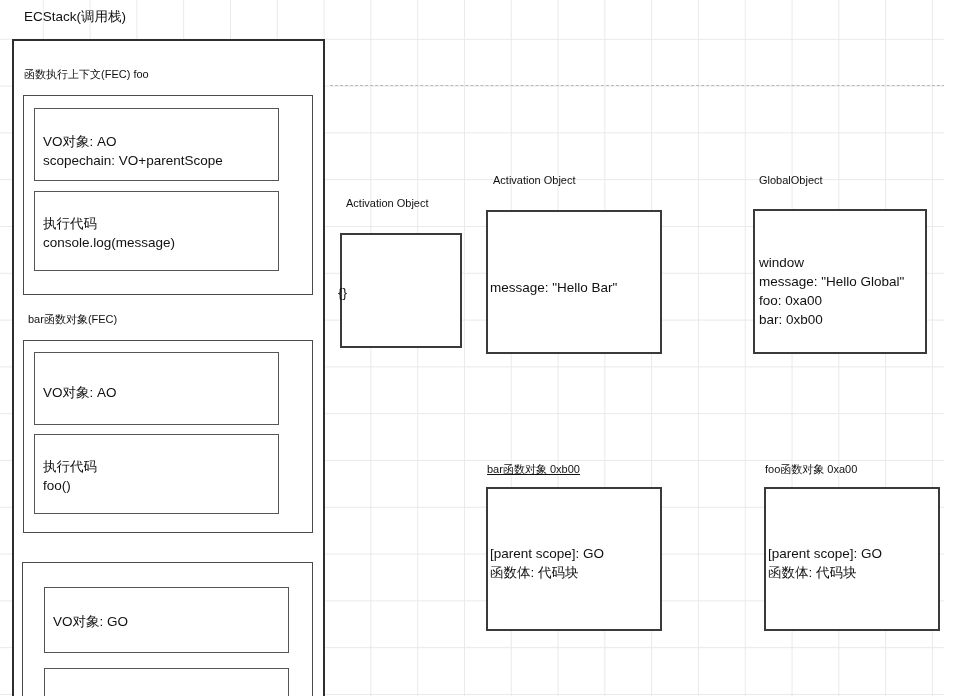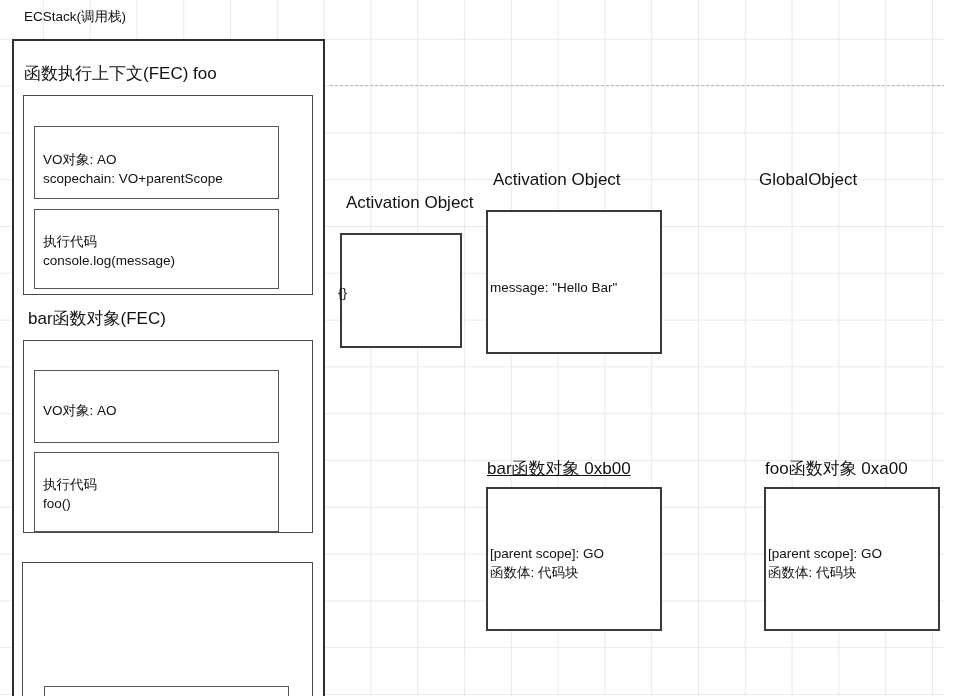--- a/index.html
+++ b/index.html
@@ -32,25 +32,25 @@
     border-top: 1px dashed #b9b9b9;
   }
   
   .box {
     position: absolute;
     background: #ffffff;
     box-sizing: border-box;
   }
   .b-thick { border: 2px solid #3a3a3a; }
   .b-med   { border: 1.6px solid #4a4a4a; }
-  .b-thin  { border: 1.4px solid #555555; margin-top: 18px; }
+  .b-thin  { border: 1.4px solid #555555; }
 
   .lbl {
     position: absolute;
-    font-size: 17px;
+    font-size: 11px;
     line-height: 16px;
     white-space: nowrap;
     color: #111111;
   }
   .boxtext {
     position: absolute;
     font-size: 13.5px;
     line-height: 19px;
     white-space: pre-line;
     color: #111111;
@@ -102,39 +102,48 @@
     <div class="boxtext" style="left:8px; top:30px;">VO对象: AO</div>
   </div>
 
   <div class="box b-thin" style="left:34px; top:434px; width:245px; height:80px;">
     <div class="boxtext" style="left:8px; top:22px;">执行代码
 foo()</div>
   </div>
 
   <div class="box b-med" style="left:22px; top:562px; width:291px; height:160px;"></div>
 
+  <div class="box b-thin" style="left:44px; top:587px; width:245px; height:66px;">
+    <div class="boxtext" style="left:8px; top:24px;">VO对象: GO</div>
+  </div>
 
   <div class="box b-thin" style="left:44px; top:668px; width:245px; height:66px;">
     <div class="boxtext" style="left:8px; top:22px;"></div>
   </div>
 
   <div class="lbl" style="left:346px; top:195px;">Activation Object</div>
 
   <div class="box b-thick" style="left:340px; top:233px; width:122px; height:115px;">
     <div class="boxtext" style="left:-4px; top:48px;">{}</div>
   </div>
 
   <div class="lbl" style="left:493px; top:172px;">Activation Object</div>
 
   <div class="box b-thick" style="left:486px; top:210px; width:176px; height:144px;">
     <div class="boxtext" style="left:2px; top:66px;">message: "Hello Bar"</div>
   </div>
 
   <div class="lbl" style="left:759px; top:172px;text-align:center;">GlobalObject</div>
 
+  <div class="box b-thick" style="left:753px; top:209px; width:174px; height:145px;">
+    <div class="boxtext" style="left:4px; top:42px;">window
+message: "Hello Global"
+foo: 0xa00
+bar: 0xb00</div>
+  </div>
 
   <div class="lbl" style="left:487px; top:461px;text-decoration:underline;">bar函数对象 0xb00</div>
 
   <div class="box b-thick" style="left:486px; top:487px; width:176px; height:144px;">
     <div class="boxtext" style="left:2px; top:55px;">[parent scope]: GO
 函数体: 代码块</div>
   </div>
 
   <div class="lbl" style="left:765px; top:461px;">foo函数对象 0xa00</div>
 

